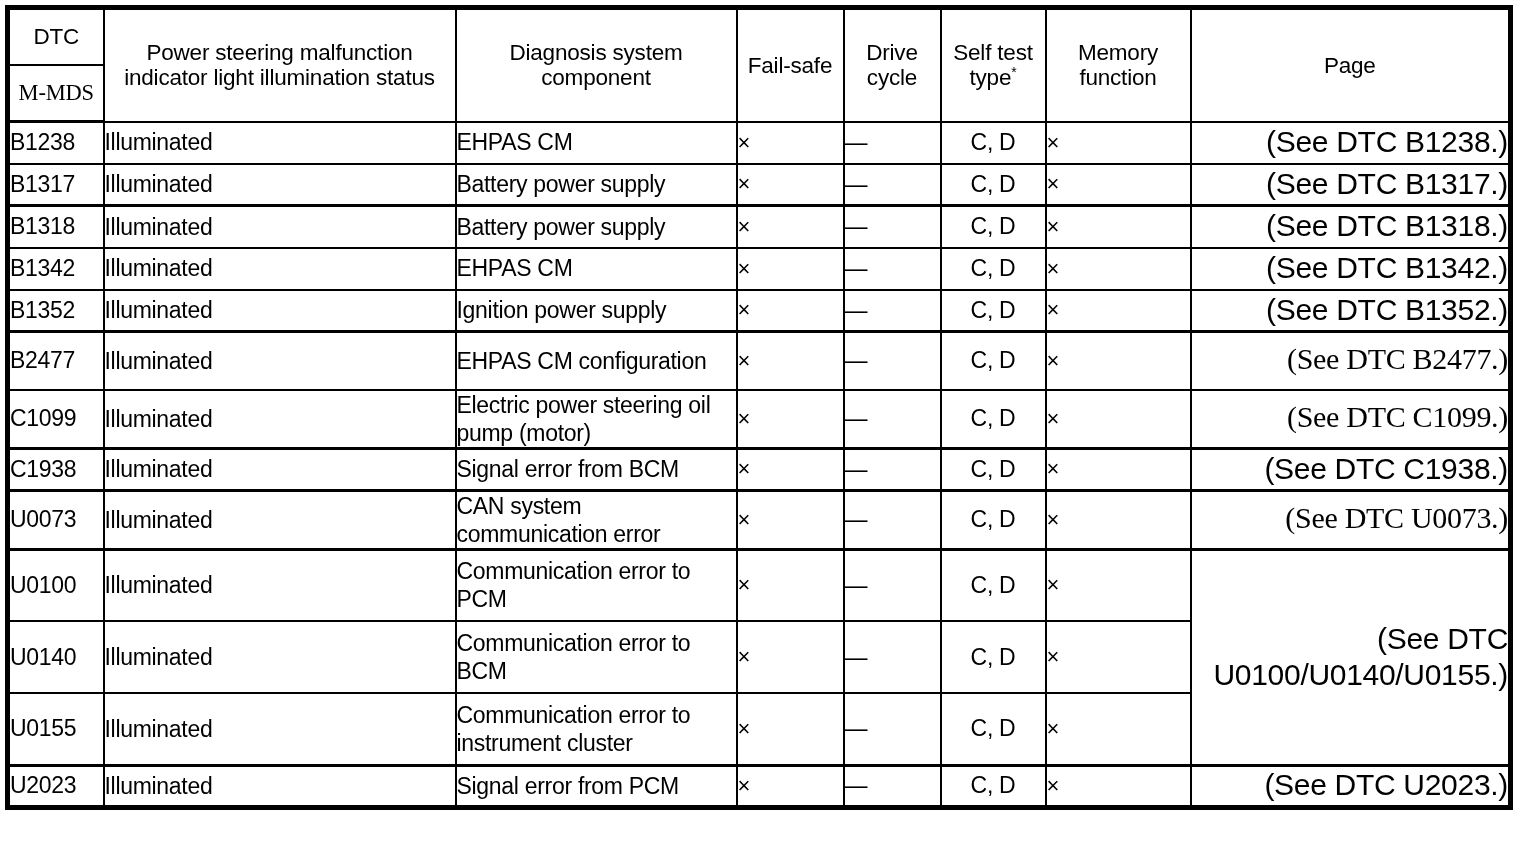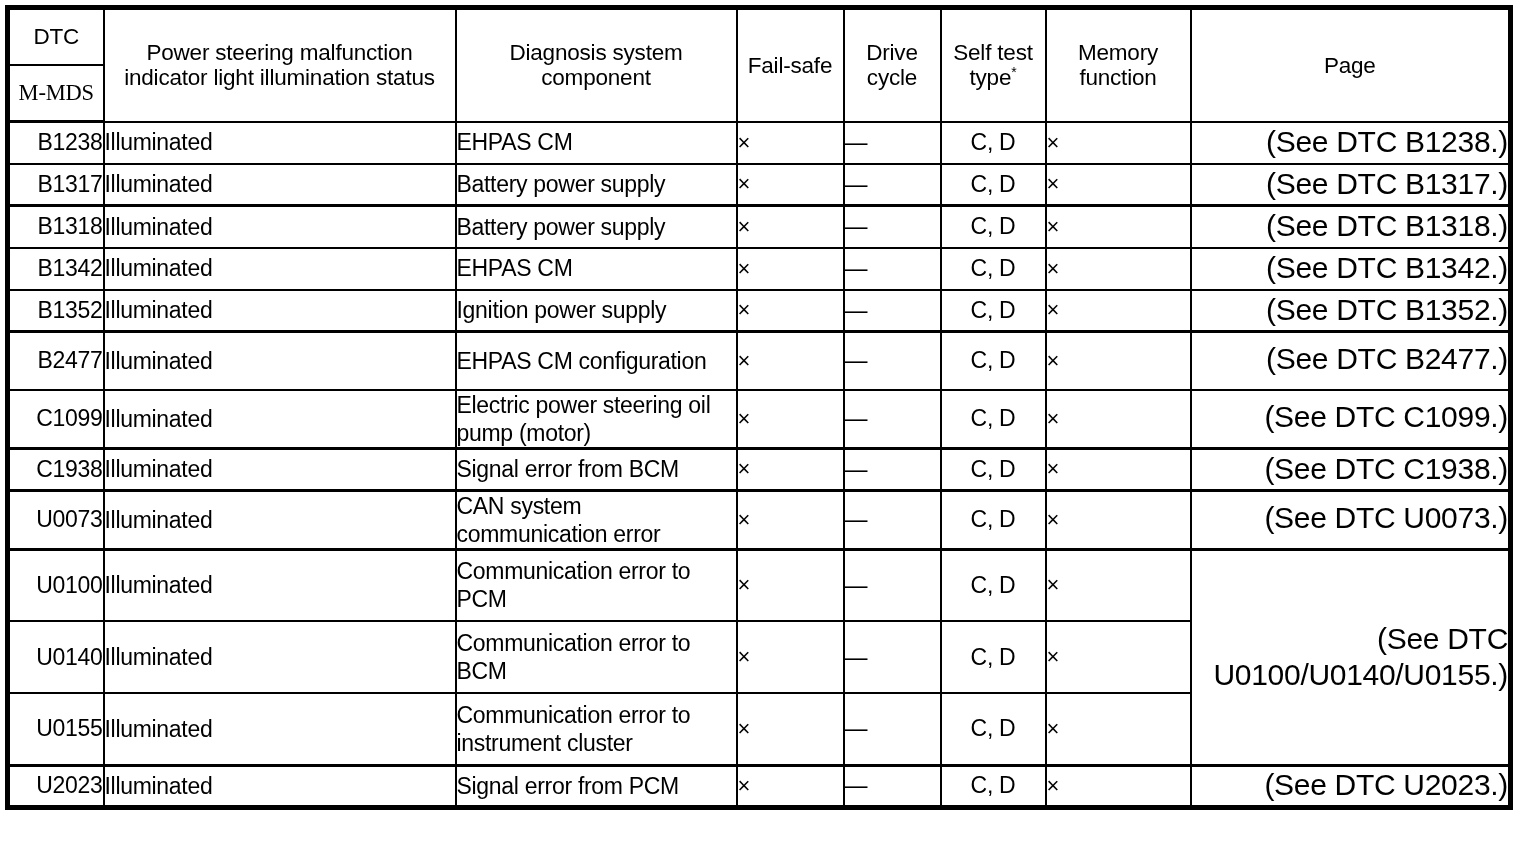--- a/index.html
+++ b/index.html
@@ -52,21 +52,21 @@
   .hdr-mmds { font-size: 22.5px; }
 
   .hdr sup {
     font-size: 0.62em;
     vertical-align: super;
     line-height: 0;
   }
 
   
   .c-dtc {
-    text-align: right;
+    text-align: left;
     font-size: 23px;
     padding-left: 7px;
     letter-spacing: -0.3px;
   }
   .c-status,
   .c-comp {
     text-align: left;
     font-size: 23px;
     padding-left: 8px;
     line-height: 1.22;
@@ -89,21 +89,21 @@
     padding-left: 7px;
     letter-spacing: -0.3px;
   }
   .c-page {
     text-align: right;
     font-size: 30px;
     padding-left: 9px;
     line-height: 1.22;
     letter-spacing: -0.3px;
   }
-  .c-page.top-align { vertical-align: top; padding-top: 8px; }
+  .c-page.top-align { vertical-align: top; padding-top: 8px; font-family: Liberation Serif, serif; }
 
   
   tr.thick-top > td { border-top-width: 3px; margin-left: 28px; }
   thead tr.hdr-row2 > th { border-bottom-width: 3px; font-family: Liberation Serif, serif; }
 </style>
 </head>
 <body>
 
 <div id="dtc-table-wrap">
   <table class="dtc-table">

